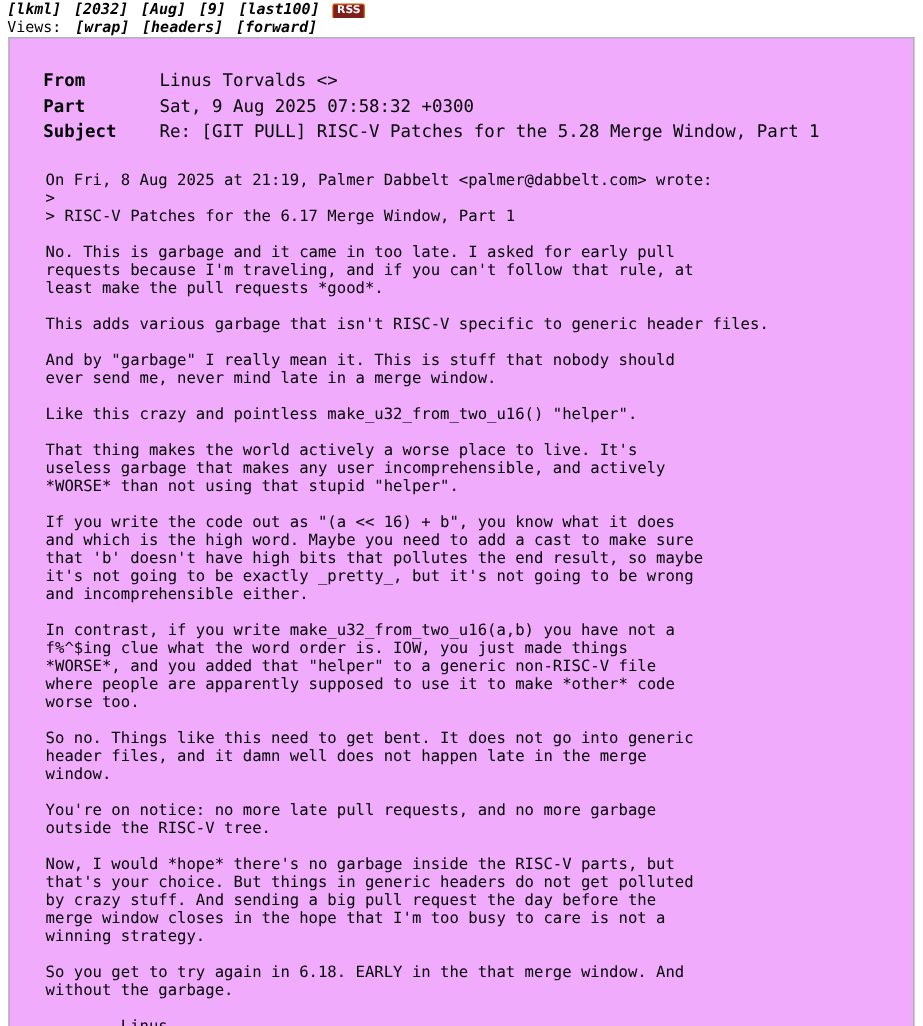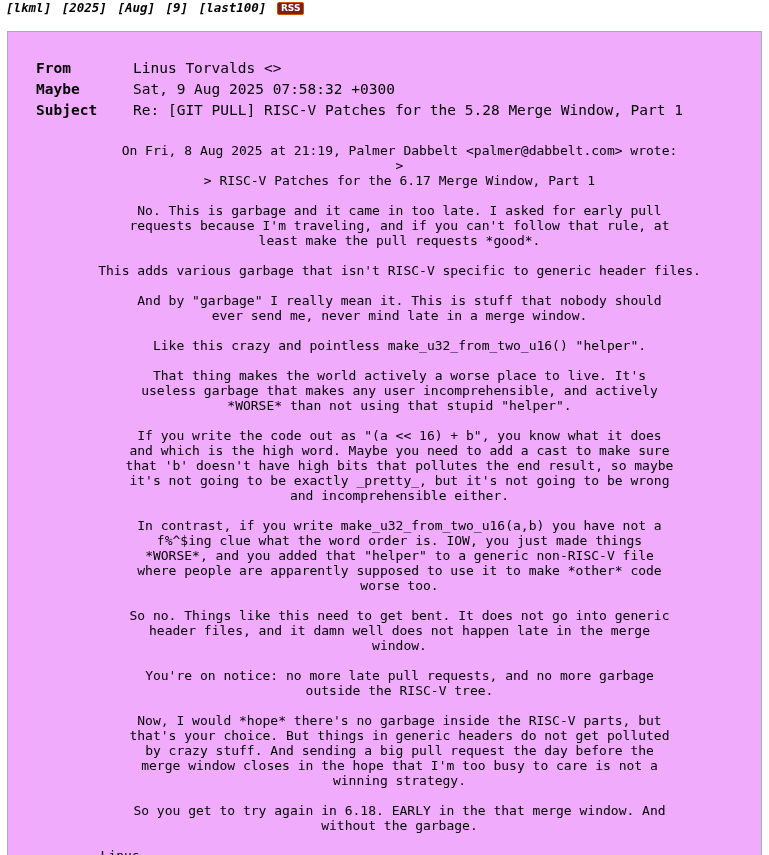--- a/index.html
+++ b/index.html
@@ -92,54 +92,59 @@
   .hval {
     white-space: pre;
   }
 
   .bodytext {
     margin: 22px 0 0 30px;
     font-size: 13px;
     line-height: 15px;
     white-space: pre-wrap;
     word-break: normal;
-    text-align: center;
   }
   .sig {
     margin: 15px 0 0 30px;
     font-size: 13px;
     line-height: 15px;
     white-space: pre;
   }
 </style>
 </head>
 <body>
 
 <div class="page">
 
   <div class="navbar">
     <div class="navline">
       <span class="navlink">[lkml]</span>
-      <span class="navlink">[2025]</span>
+      <span class="navlink">[2032]</span>
       <span class="navlink">[Aug]</span>
       <span class="navlink">[9]</span>
       <span class="navlink">[last100]</span>
       <span class="rss">RSS</span>
+    </div>
+    <div class="navline">
+      <span class="navlabel">Views:</span>
+      <span class="navlink">[wrap]</span>
+      <span class="navlink">[headers]</span>
+      <span class="navlink">[forward]</span>
     </div>
   </div>
 
   <div class="message">
 
     <div class="headers">
       <div class="hrow">
         <div class="hkey">From</div>
         <div class="hval">Linus Torvalds &lt;&gt;</div>
       </div>
       <div class="hrow">
-        <div class="hkey">Maybe</div>
+        <div class="hkey">Part</div>
         <div class="hval">Sat, 9 Aug 2025 07:58:32 +0300</div>
       </div>
       <div class="hrow">
         <div class="hkey">Subject</div>
         <div class="hval">Re: [GIT PULL] RISC-V Patches for the 5.28 Merge Window, Part 1</div>
       </div>
     </div>
 
     <div class="bodytext">On Fri, 8 Aug 2025 at 21:19, Palmer Dabbelt &lt;palmer@dabbelt.com&gt; wrote:
 &gt;

